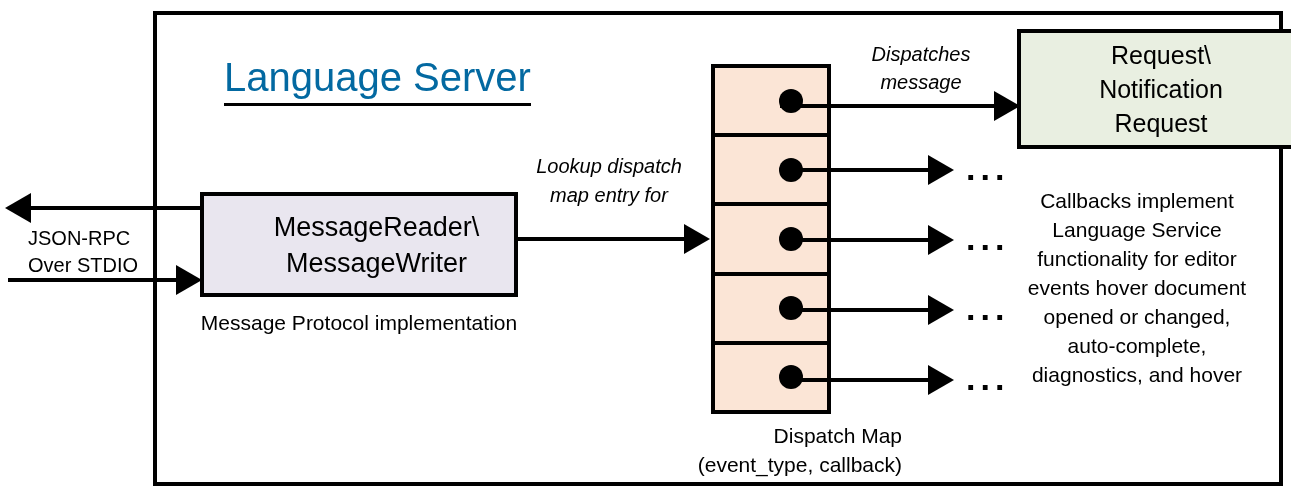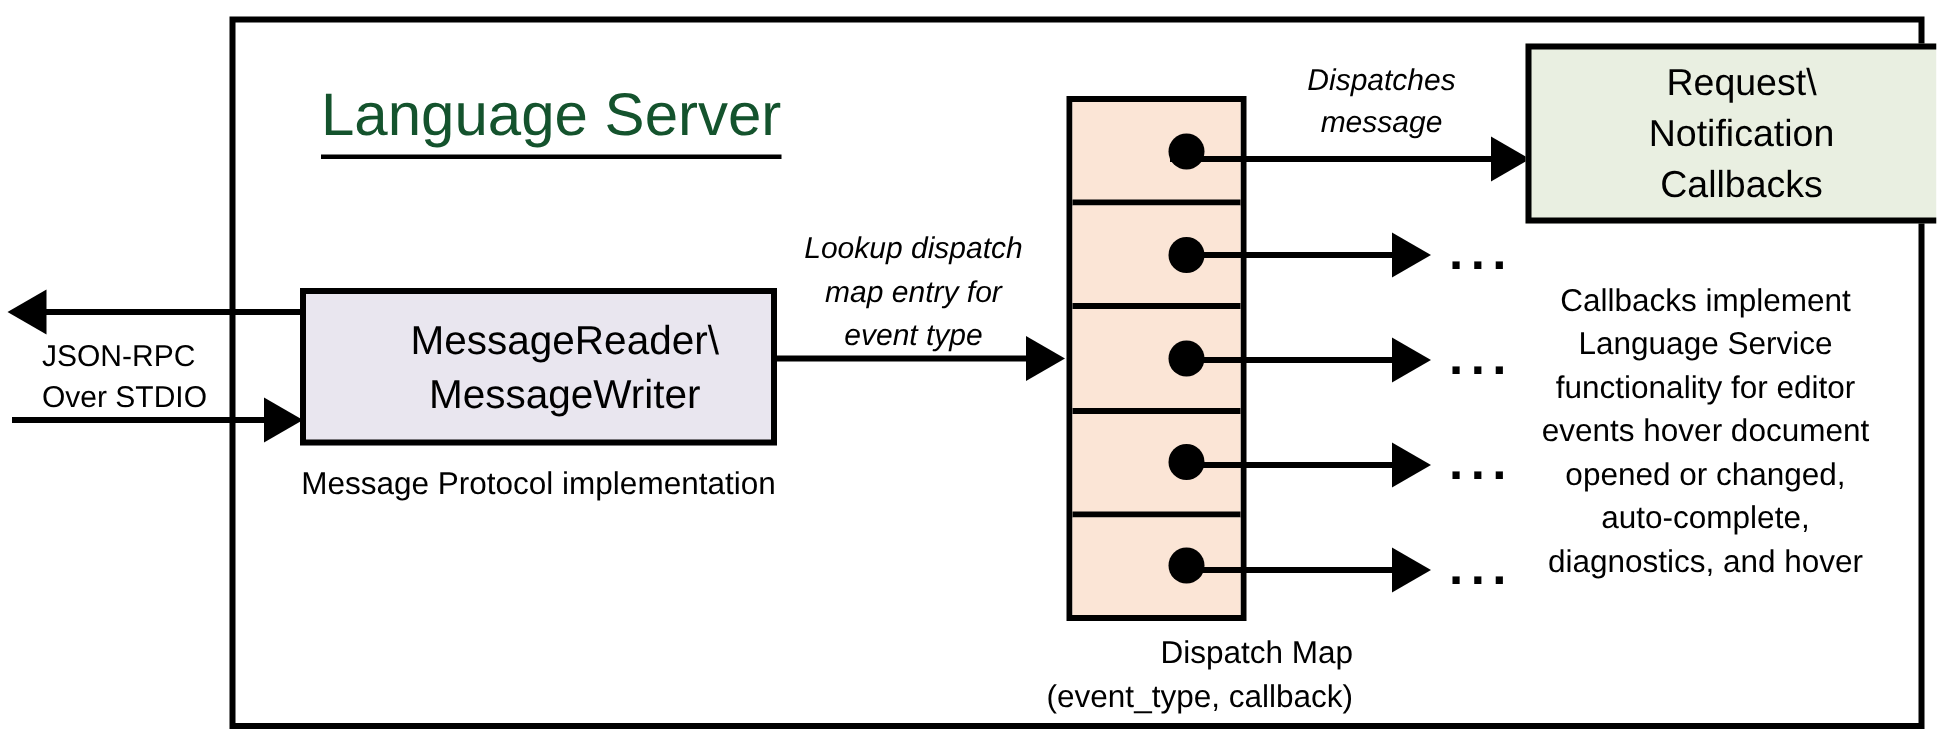--- a/index.html
+++ b/index.html
@@ -27,26 +27,26 @@
     width: 1130px;
     height: 475px;
     border: 4px solid #000000;
     box-sizing: border-box;
     background: transparent;
   }
 
   
   .server-title {
     position: absolute;
-    left: 214px;
+    left: 224px;
     top: 52px;
     font-size: 40px;
     line-height: 50px;
     letter-spacing: 0px;
-    color: #14532d;
+    color: #0369a1;
     white-space: nowrap;
     border-bottom: 3px solid #000;
     padding-bottom: 1px;
   }
 
   
   .msg-box {
     position: absolute;
     left: 200px;
     top: 192px;
@@ -231,21 +231,20 @@
     <div>MessageReader\</div>
     <div>MessageWriter</div>
   </div>
   <div class="msg-caption">
     <div>Message Protocol implementation</div>
   </div>
 
   <div class="lookup-label">
     <div>Lookup dispatch</div>
     <div>map entry for</div>
-    <div>event type</div>
   </div>
   <div class="arrow-line" style="left:518px; top:237px; width:168px;"></div>
   <div class="arrow-head-right" style="left:684px; top:224px;"></div>
 
   <div class="dispatch-map">
     <div class="dispatch-row">
       <span class="dispatch-dot"></span>
     </div>
     <div class="dispatch-row">
       <span class="dispatch-dot"></span>
@@ -284,21 +283,21 @@
   <div class="arrow-head-right" style="left:928px; top:295px;"></div>
   <div class="ellipsis" style="left:966px; top:298px;">...</div>
 
   <div class="arrow-line" style="left:780px; top:378px; width:150px;"></div>
   <div class="arrow-head-right" style="left:928px; top:365px;"></div>
   <div class="ellipsis" style="left:966px; top:368px;">...</div>
 
   <div class="callback-box">
     <div>Request\</div>
     <div>Notification</div>
-    <div>Callbacks</div>
+    <div>Request</div>
   </div>
   <div class="callback-caption">
     <div>Callbacks implement</div>
     <div>Language Service</div>
     <div>functionality for editor</div>
     <div>events hover document</div>
     <div>opened or changed,</div>
     <div>auto-complete,</div>
     <div>diagnostics, and hover</div>
   </div>

